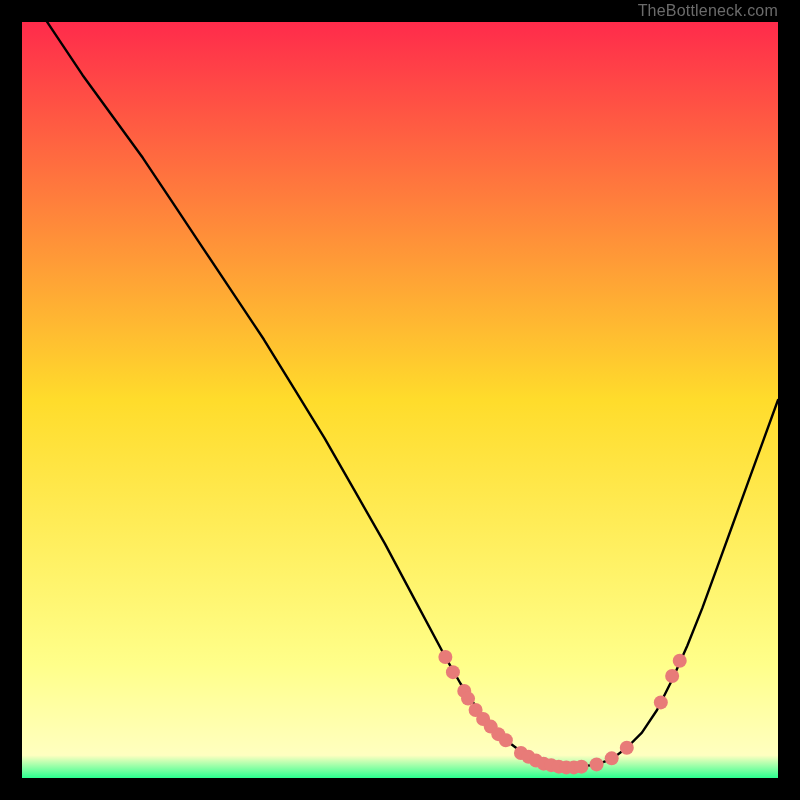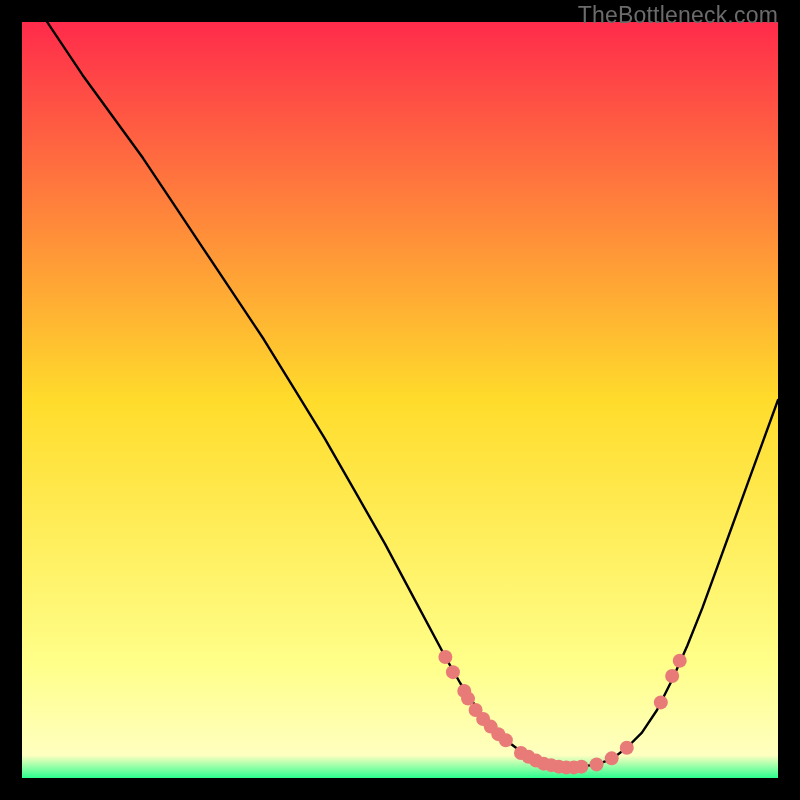--- a/index.html
+++ b/index.html
@@ -16,21 +16,21 @@
     top: 22px;
     width: 756px;
     height: 756px;
     overflow: hidden;
   }
   .watermark {
     position: absolute;
     top: 2px;
     right: 22px;
     color: #6b6b6b;
-    font-size: 23px;
+    font-size: 16px;
     font-weight: 500;
     letter-spacing: 0.2px;
   }
   svg { display: block; }
 </style>
 </head>
 <body>
 
 <div class="frame">
 

